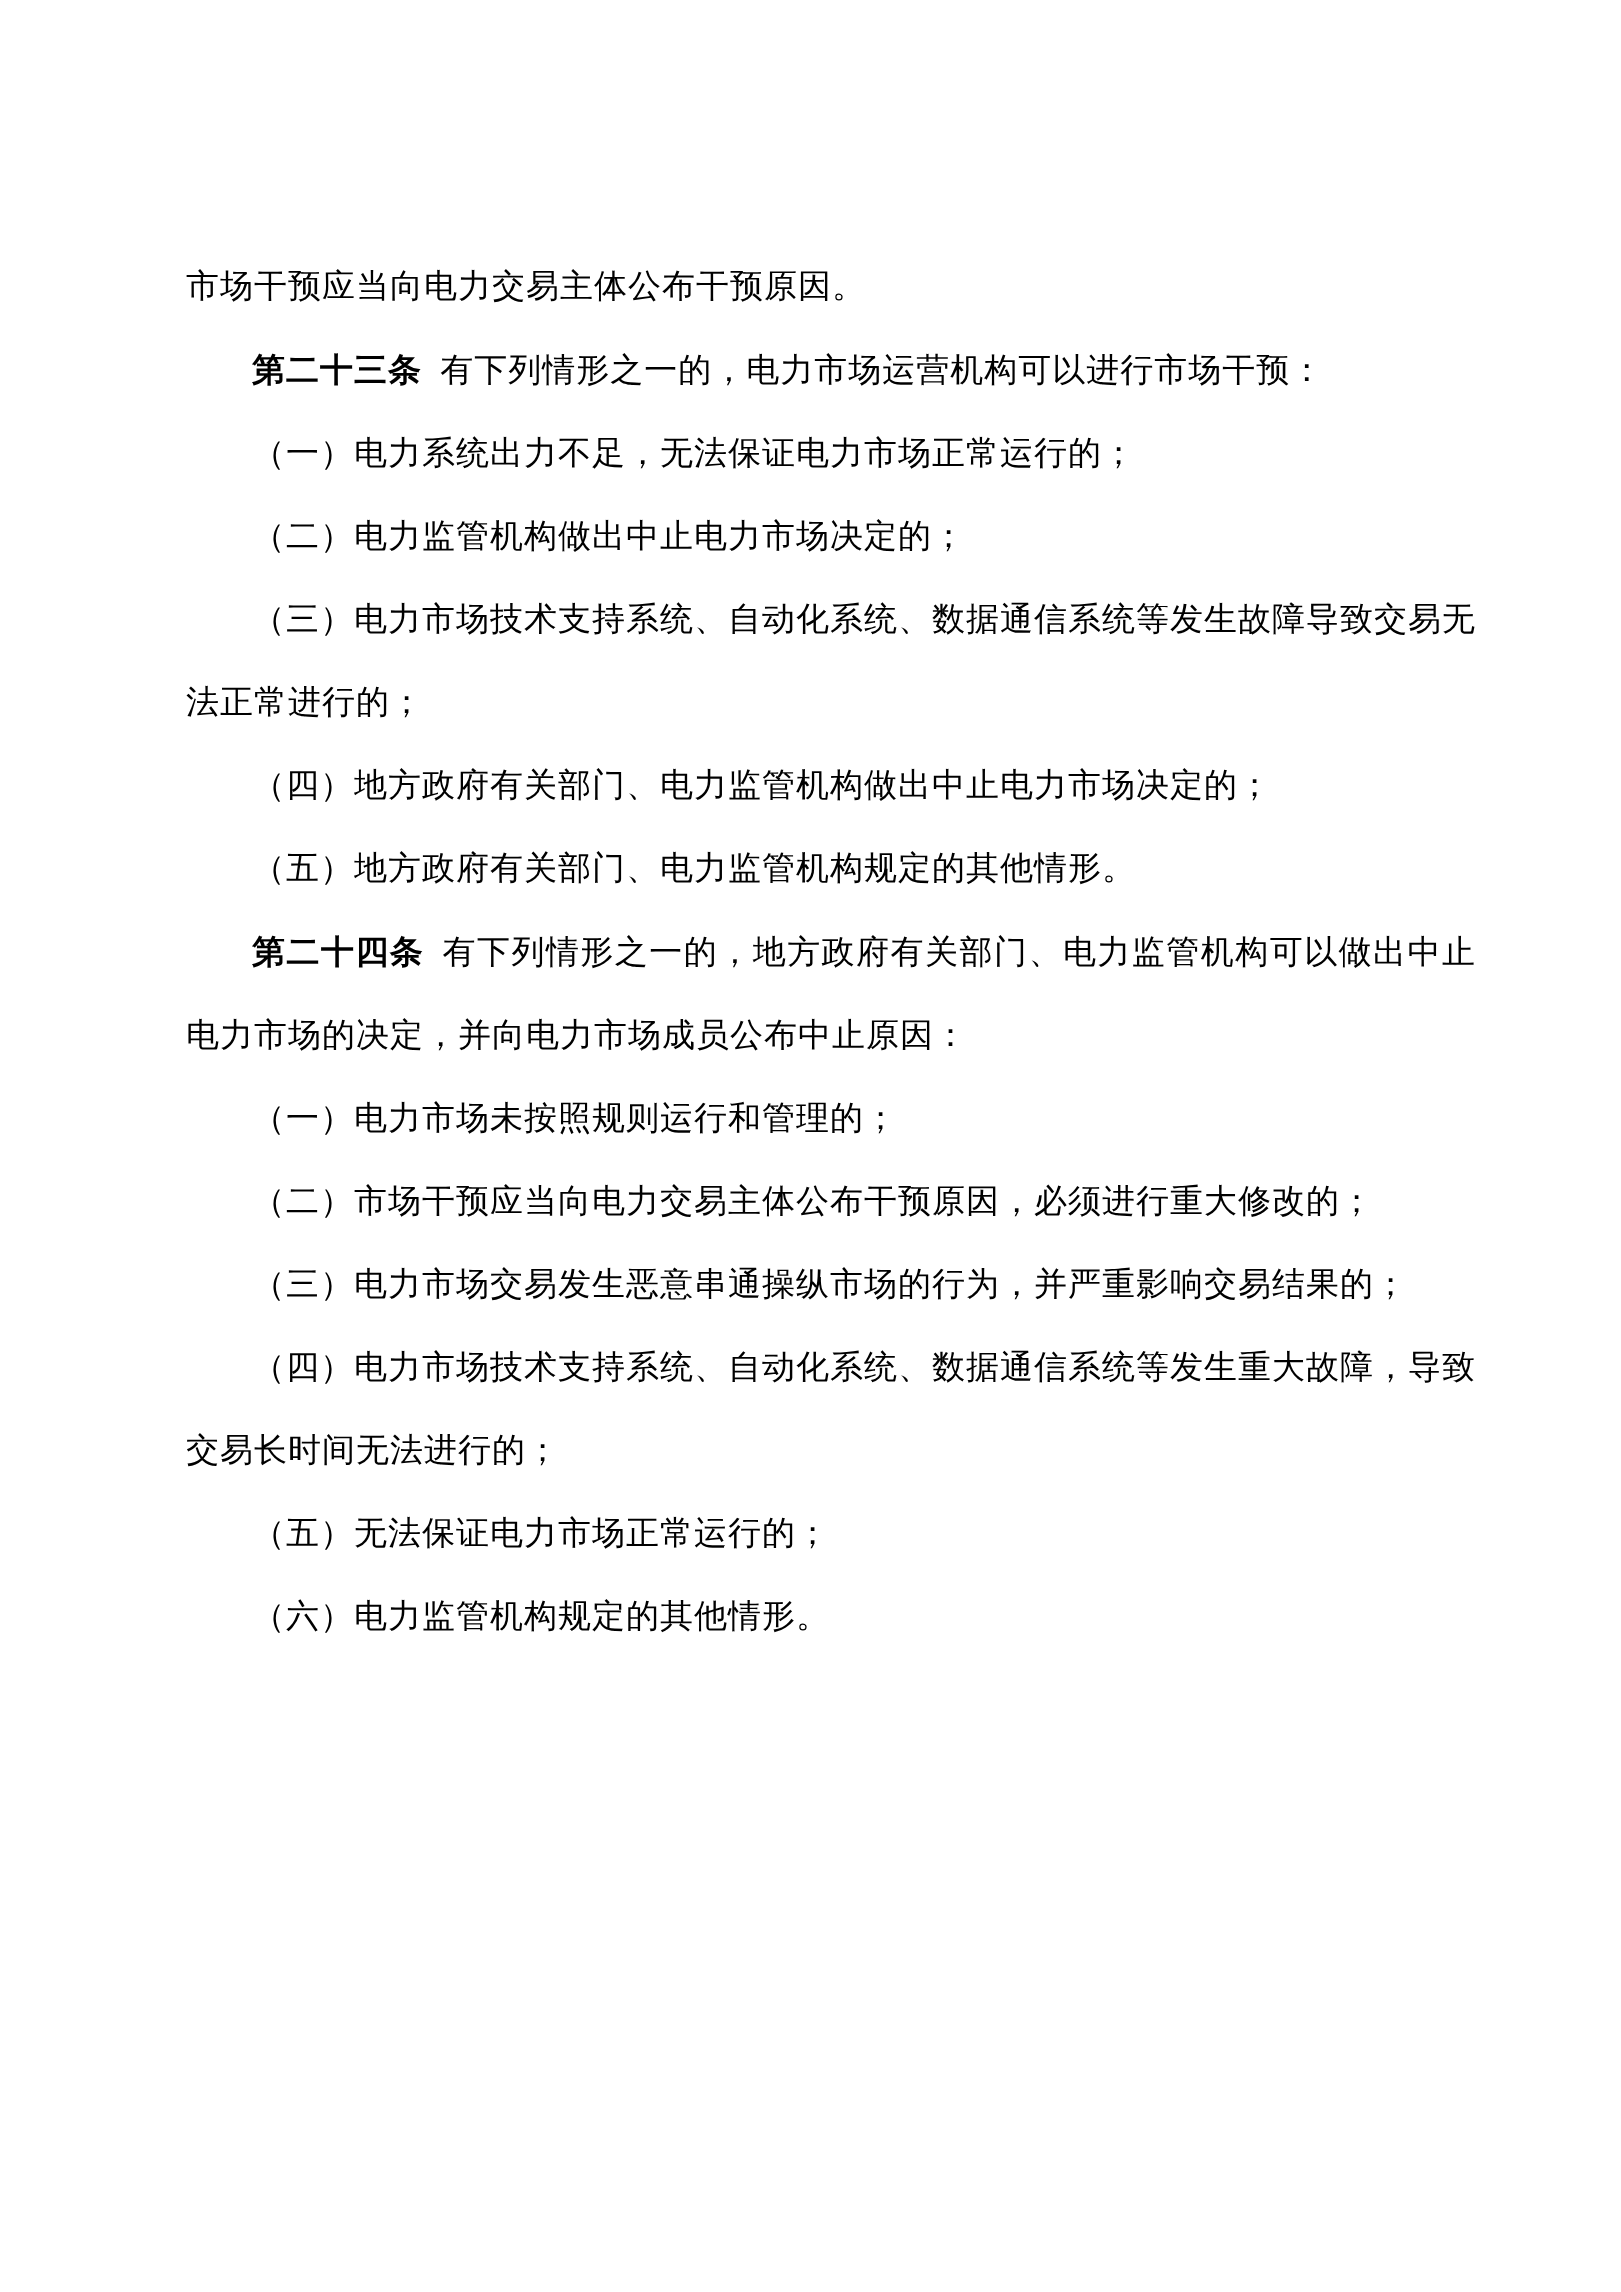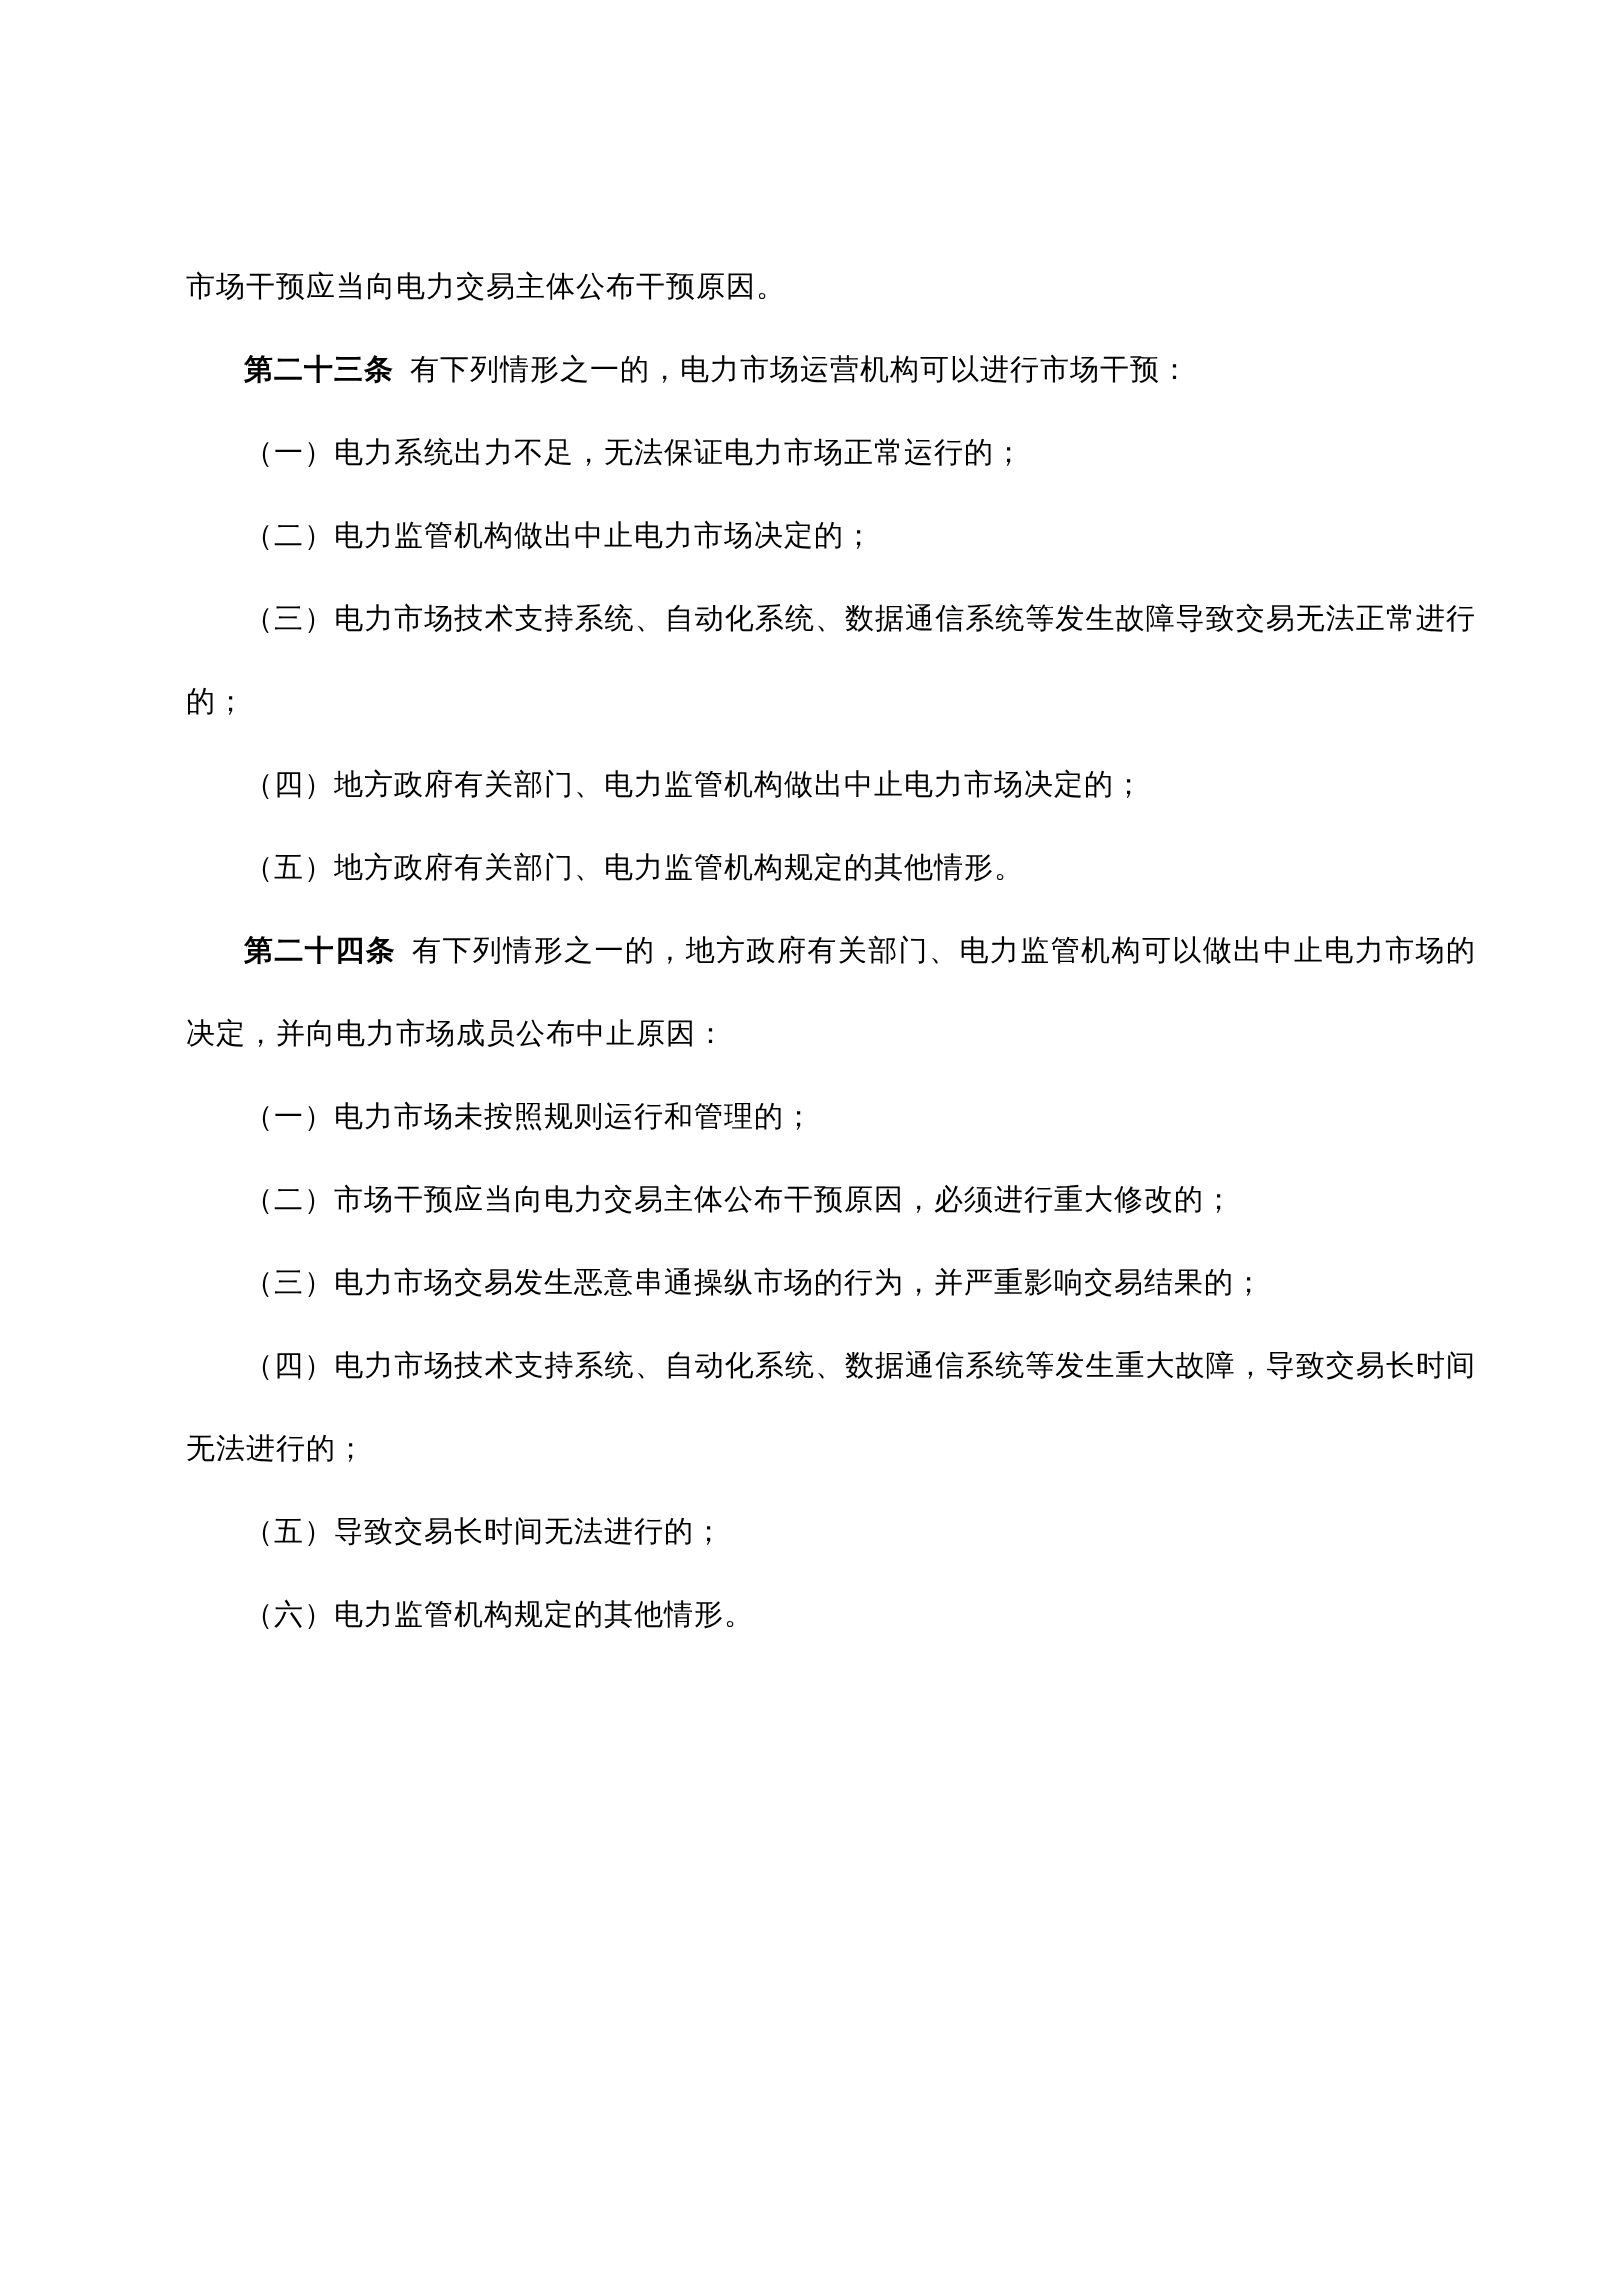--- a/index.html
+++ b/index.html
@@ -24,21 +24,21 @@
   }
   .content {
     position: absolute;
     left: 186px;
     top: 245px;
     width: 1290px;
   }
   p.para {
     margin: 0;
     padding: 0;
-    font-size: 29px;
+    font-size: 33px;
     line-height: 83px;
     text-align: justify;
     letter-spacing: 1px;
     word-break: break-all;
   }
   p.indent {
     text-indent: 2em;
   }
   .article-num {
     font-weight: bold;
@@ -69,19 +69,19 @@
     <p class="para indent"><span class="article-num">第二十四条</span><span>有下列情形之一的，地方政府有关部门、电力监管机构可以做出中止电力市场的决定，并向电力市场成员公布中止原因：</span></p>
 
     <p class="para indent"><span>（一）电力市场未按照规则运行和管理的；</span></p>
 
     <p class="para indent"><span>（二）市场干预应当向电力交易主体公布干预原因，必须进行重大修改的；</span></p>
 
     <p class="para indent"><span>（三）电力市场交易发生恶意串通操纵市场的行为，并严重影响交易结果的；</span></p>
 
     <p class="para indent"><span>（四）电力市场技术支持系统、自动化系统、数据通信系统等发生重大故障，导致交易长时间无法进行的；</span></p>
 
-    <p class="para indent"><span>（五）导致交易长时间无法进行的；</span></p>
+    <p class="para indent"><span>（五）无法保证电力市场正常运行的；</span></p>
 
     <p class="para indent"><span>（六）电力监管机构规定的其他情形。</span></p>
 
   </div>
 </div>
 
 
 </body></html>

